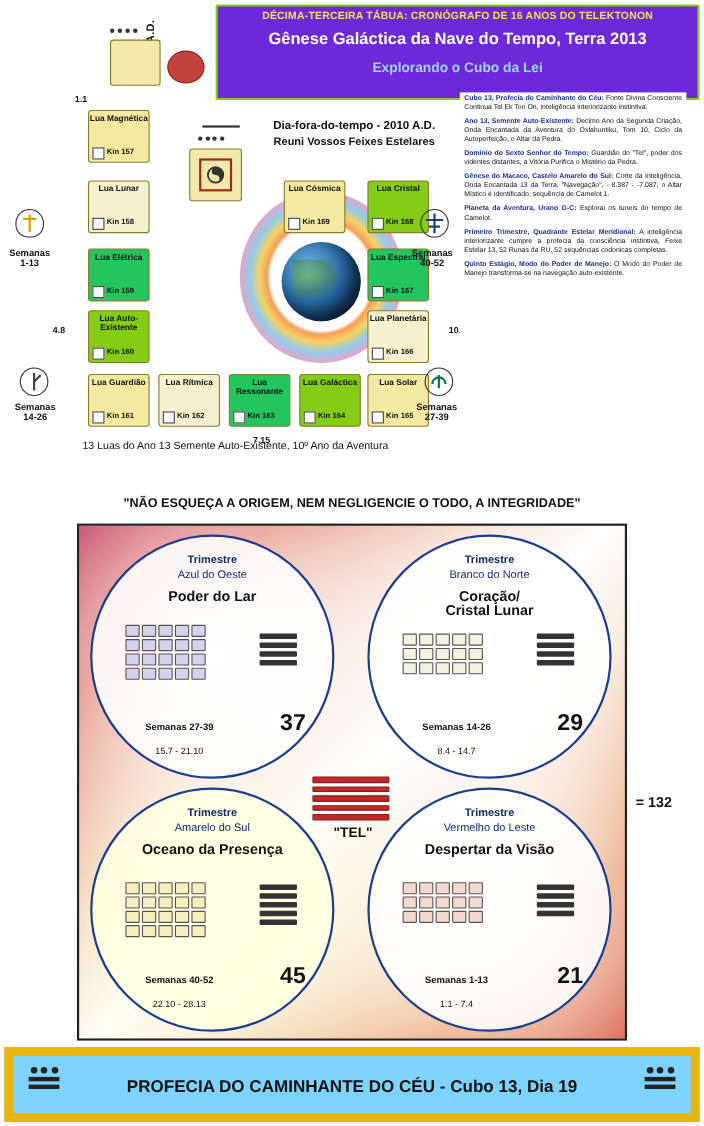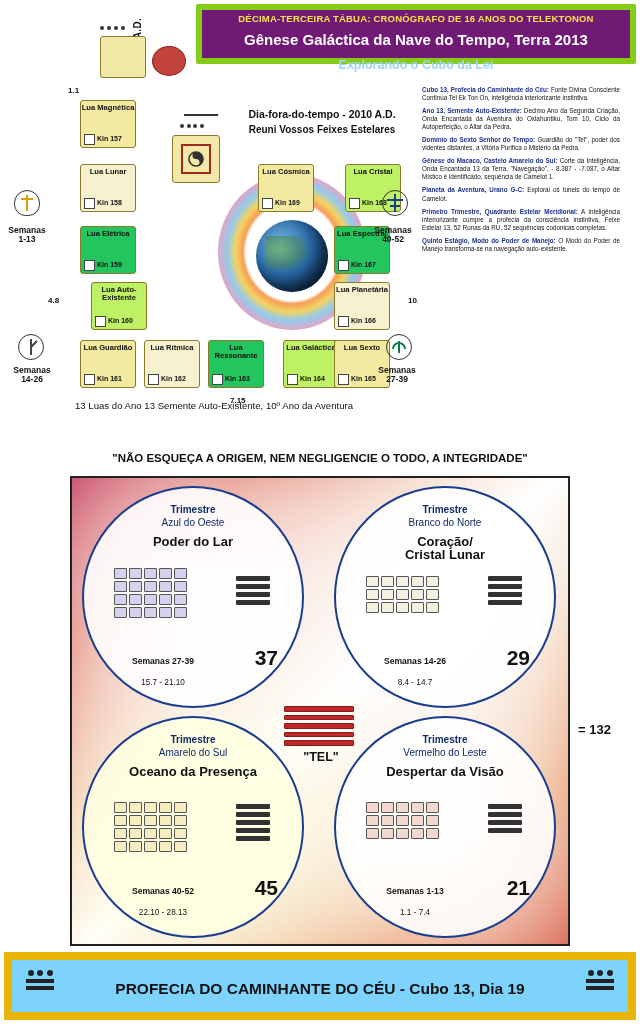--- a/index.html
+++ b/index.html
@@ -7,23 +7,23 @@
     width: 640px; height: 1024px;
     background: #ffffff;
     font-family: "Liberation Sans", sans-serif;
     position: relative;
     overflow: hidden;
   }
   .page { position: relative; width: 640px; height: 1024px; background: #fff; }
 
   
   .header-banner {
-    position: absolute; left: 196px; top: 4px; width: 440px; height: 60px;
-    background: #701a75;
-    border: 6px solid #84cc16;
+    position: absolute; left: 196px; top: 4px; width: 440px; height: 87px;
+    background: #6d28d9;
+    border: 2px solid #84cc16;
     border-radius: 2px;
   }
   .hb-line1 {
     position: absolute; left: 0; top: 3px; width: 100%;
     text-align: center; color: #f7e14a; font-size: 9.5px; font-weight: bold;
     letter-spacing: .2px;
   }
   .hb-line2 {
     position: absolute; left: 0; top: 21px; width: 100%;
     text-align: center; color: #ffffff; font-size: 15px; font-weight: bold;
@@ -60,21 +60,21 @@
   .moon .kin {
     position: absolute; left: 3px; bottom: 2.5px; right: 3px;
     display: flex; align-items: center; gap: 2px;
     font-size: 7px; font-weight: bold;
   }
   .moon .kinbox { width: 11px; height: 11px; border: 1px solid #444; background:#fff; flex:none; }
 
   .m-red { background: #f4e9a0; }
   .m-white { background: #f6f1cf; }
   .m-blue { background: #22c55e; }
-  .m-yellow { background: #bef264; margin-left: 11px; }
+  .m-yellow { background: #84cc16; }
 
   
   .earth-wrap {
     position: absolute; left: 236px; top: 196px; width: 104px; height: 104px;
   }
   .earth-halo {
     position: absolute; left: -22px; top: -26px; width: 148px; height: 156px;
     border-radius: 50%;
     background:
       radial-gradient(ellipse at 50% 50%, rgba(255,255,255,0) 44%, rgba(245,140,60,.85) 47%, rgba(240,200,60,.8) 54%,
@@ -323,21 +323,21 @@
       <span class="mname">Lua
 Galáctica</span>
       <span class="kin">
           <span class="kinbox"></span>
           <span>Kin 164</span>
         </span>
     </div>
 
     <div class="moon m-red" style="left:330px;top:336px">
       <span class="mname">Lua
-Sexto</span>
+Solar</span>
       <span class="kin">
           <span class="kinbox"></span>
           <span>Kin 165</span>
         </span>
     </div>
 
     <div class="moon m-white" style="left:330px;top:278px">
       <span class="mname">Lua
 Planetária</span>
       <span class="kin">

